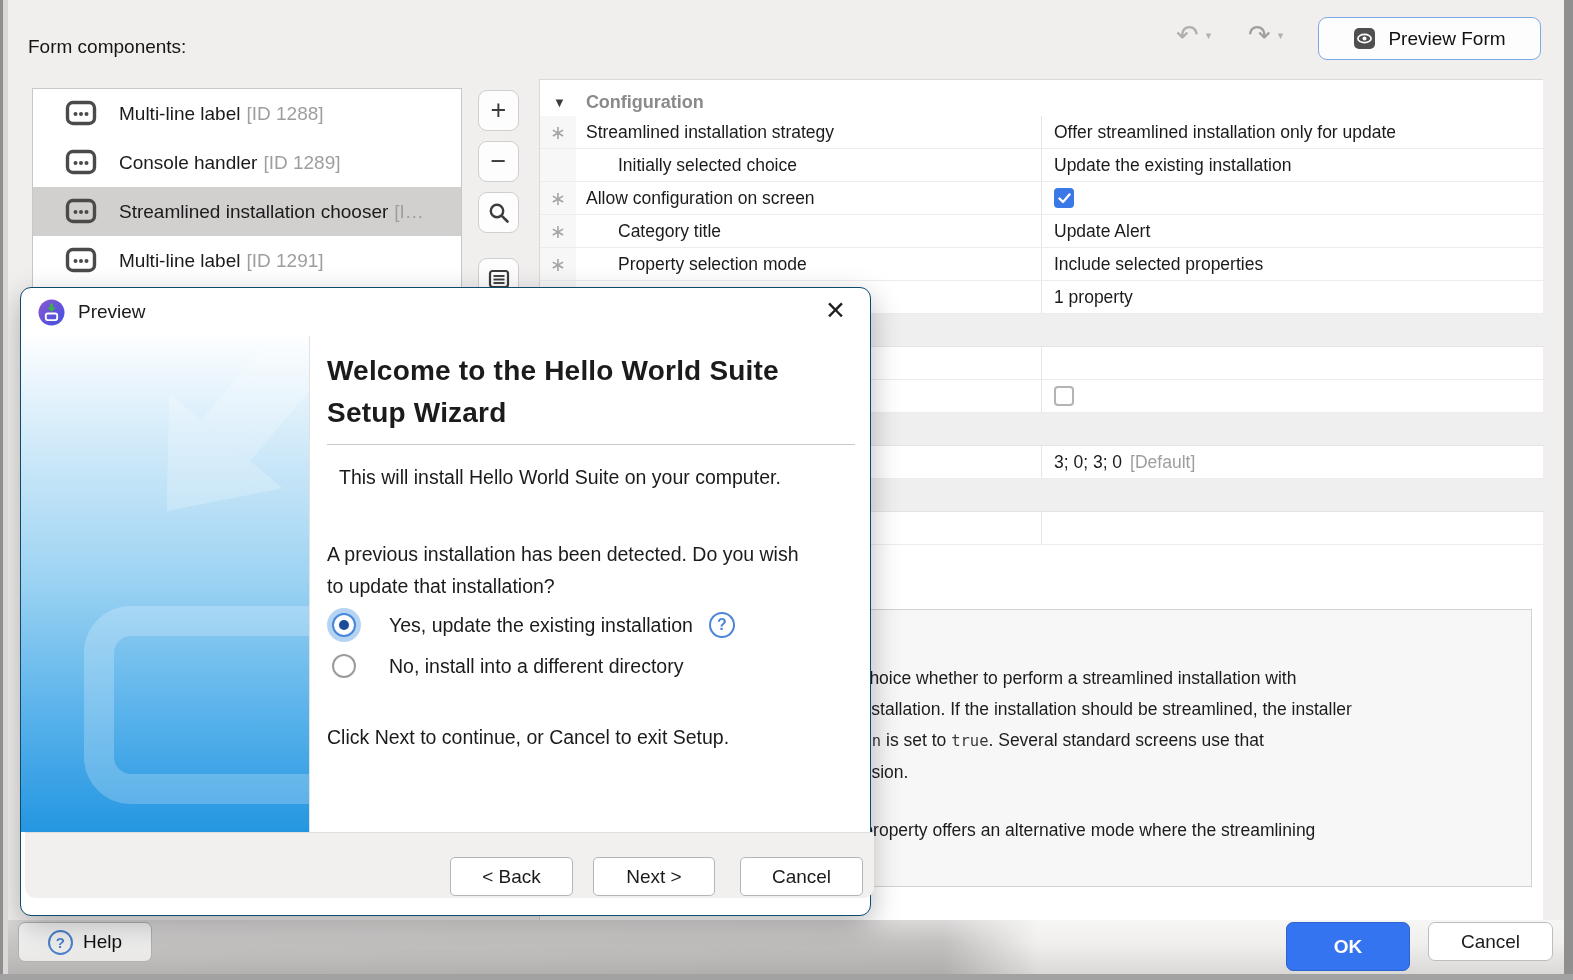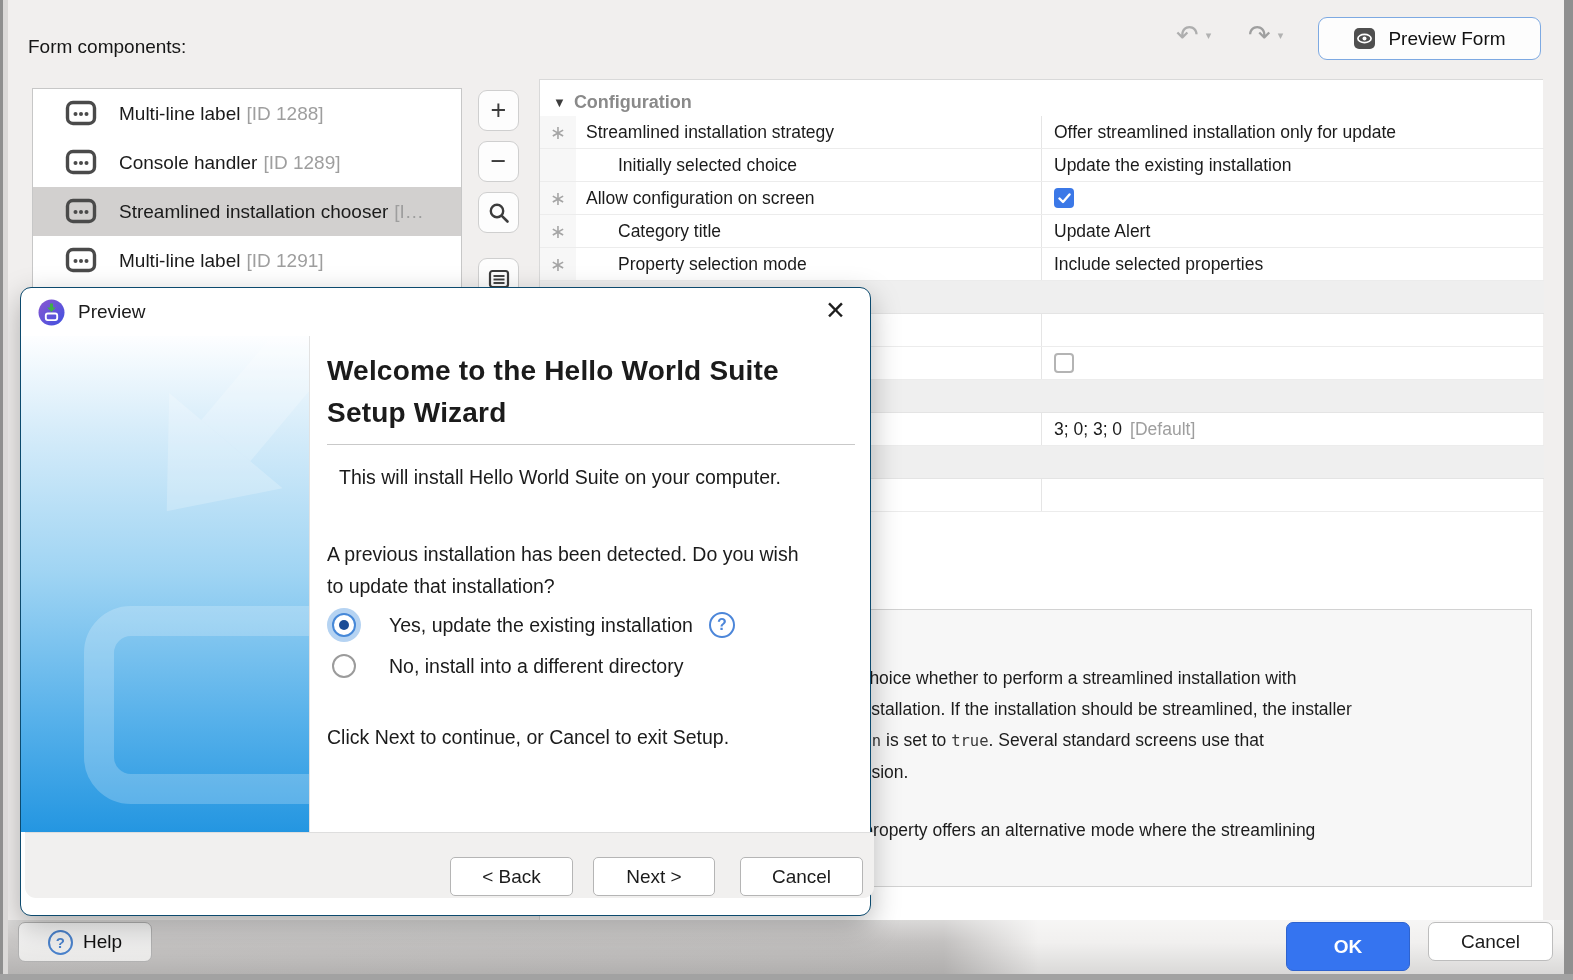--- a/index.html
+++ b/index.html
@@ -39,21 +39,21 @@
   }
   .tbtn svg { display:block; }
 
   
   .right-panel {
     position:absolute; left:539px; top:79px; width:1004px; height:841px;
     background:#fff; border-left:1px solid #d9d9d9; border-top:1px solid #d9d9d9;
   }
   .cfg-header { position:absolute; left:0; top:8px; height:28px; display:flex; align-items:center; }
   .cfg-tri { font-size:13px; color:#3d3d3d; margin-left:13px; }
-  .cfg-title { font-size:18px; font-weight:bold; color:#8a8a8a; margin-left:8px; }
+  .cfg-title { font-size:18px; font-weight:bold; color:#8a8a8a; margin-left:20px; }
   .grid { position:absolute; left:0; top:36px; width:1004px; }
   .prow { display:flex; height:33px; border-bottom:1px solid #ececec; }
   .prow.band { background:#efefef; border-bottom:1px solid #e4e4e4; }
   .pgut { width:36px; display:flex; align-items:center; justify-content:center; background:#f7f7f7; }
   .ast { color:#a5a5a5; font-size:19px; line-height:1; }
   .plab { width:465px; display:flex; align-items:center; padding-left:10px; font-size:17.5px; }
   .plab.ind { padding-left:42px; }
   .pval { flex:1; display:flex; align-items:center; padding-left:12px; font-size:17.5px; border-left:1px solid #e5e5e5; }
   .val-suffix { color:#9e9e9e; margin-left:8px; }
 
@@ -288,20 +288,25 @@
     </div>
 
     <div class="prow">
       <div class="pgut">
           <span class="ast">∗</span>
         </div>
       <div class="plab ind">Property selection mode</div>
       <div class="pval">Include selected properties</div>
     </div>
 
+    <div class="prow">
+      <div class="pgut"></div>
+      <div class="plab ind"></div>
+      <div class="pval">1 property</div>
+    </div>
 
     <div class="prow band"></div>
 
     <div class="prow">
       <div class="pgut"></div>
       <div class="plab"></div>
       <div class="pval"></div>
     </div>
 
     <div class="prow">

